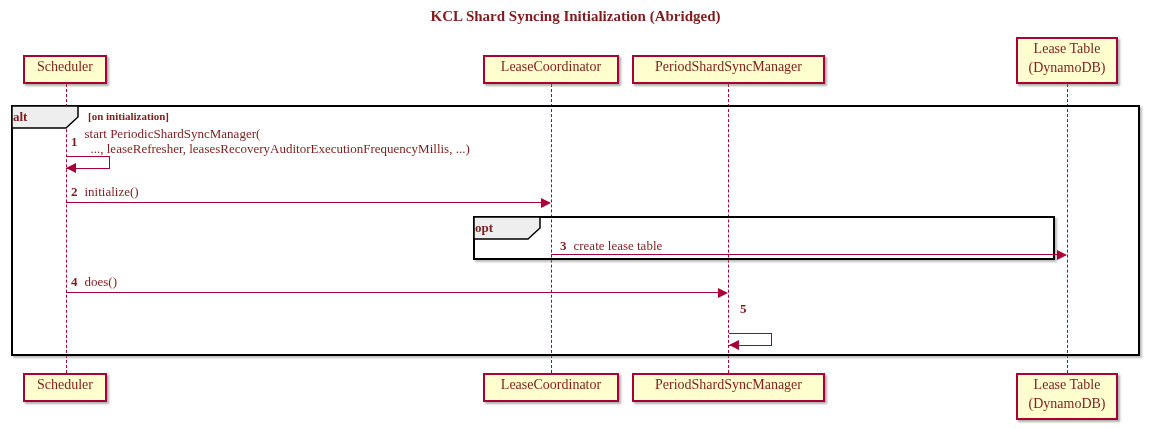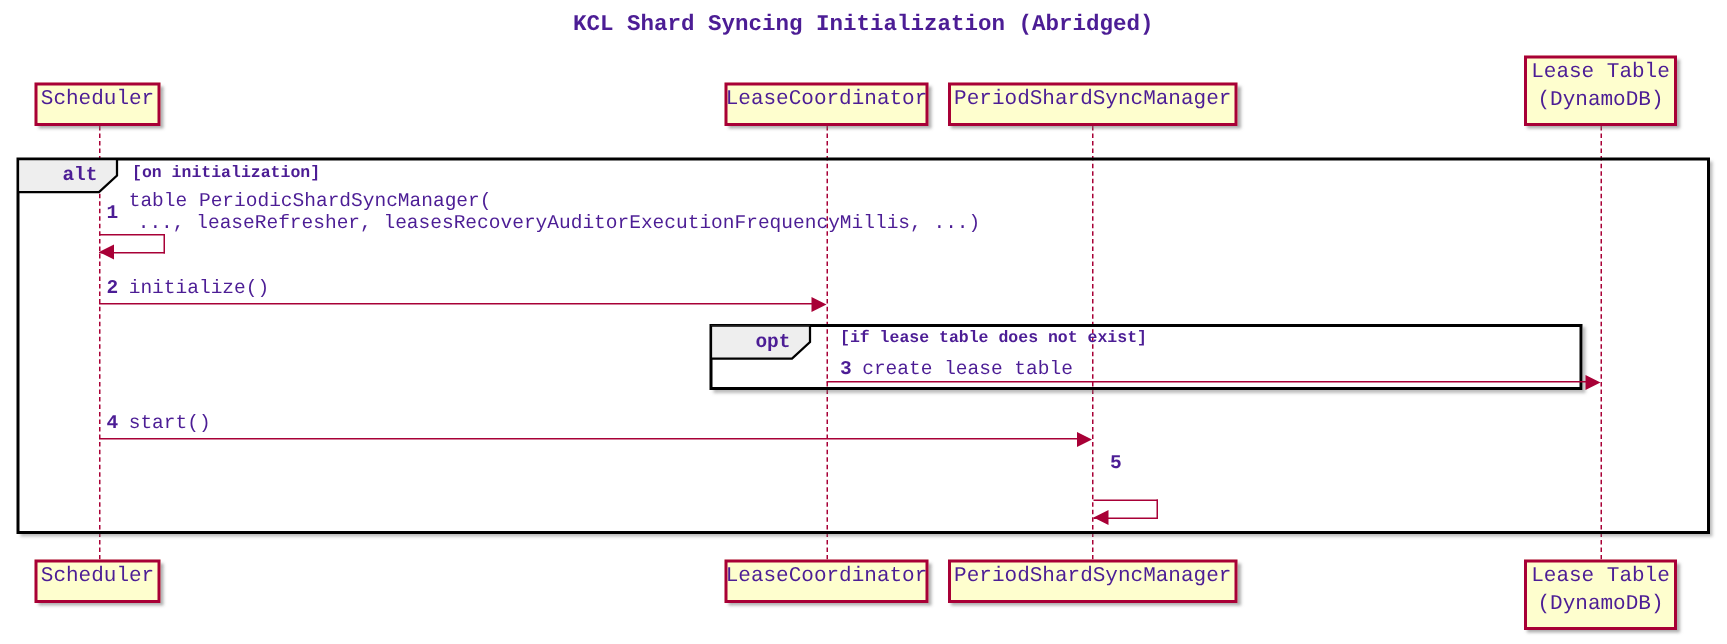--- a/index.html
+++ b/index.html
@@ -1,21 +1,21 @@
 <!DOCTYPE html>
 <html><head>
 <meta charset="utf-8">
 <style>
   html,body{margin:0;padding:0;background:#ffffff;}
   #diagram{
     position:relative;
     width:1151px;height:429px;
     background:#ffffff;
-    font-family:Liberation Mono, monospace;
-    color:#4c1d95;
+    font-family:Liberation Serif, serif;
+    color:#7f1d1d;
     overflow:hidden;
   }
   .title{
     position:absolute;left:0;top:8px;width:1151px;
     text-align:center;font-size:15px;font-weight:bold;
   }
   .participant{
     position:absolute;
     box-sizing:border-box;
     background:#FEFECE;
@@ -33,21 +33,21 @@
   .fragment{
     position:absolute;
     box-sizing:border-box;
     border:2px solid #000000;
     background:transparent;
     box-shadow:2px 2px 2px rgba(120,120,120,0.5);
   }
   .pentagon{position:absolute;left:-1px;top:-1px;}
   .operator-label{
     position:absolute;left:0;top:2px;width:52px;
-    text-align:right;font-size:13px;font-weight:bold;
+    text-align:left;font-size:13px;font-weight:bold;
   }
   .guard{
     position:absolute;top:3px;
     font-size:11px;font-weight:bold;white-space:nowrap;
   }
   .msg-label{
     position:absolute;
     display:flex;align-items:center;gap:7px;
     font-size:13px;line-height:15px;white-space:nowrap;
   }
@@ -106,27 +106,26 @@
     </svg>
     <span class="operator-label">alt</span>
     <span class="guard" style="left:75px;">[on initialization]</span>
   </div>
 
   <div class="fragment" style="left:473px;top:216px;width:582px;height:44px;">
     <svg class="pentagon" width="68" height="24" viewBox="0 0 68 24">
       <polygon points="0,0 66,0 66,11 54,22 0,22" fill="#EEEEEE" stroke="#000000" stroke-width="1.5"></polygon>
     </svg>
     <span class="operator-label">opt</span>
-    <span class="guard" style="left:85px;top:2px;">[if lease table does not exist]</span>
   </div>
 
   <div class="msg-label" style="left:71px;top:126px;">
     <span class="msg-num">1</span>
     <span class="msg-lines">
-      <span>table PeriodicShardSyncManager(</span>
+      <span>start PeriodicShardSyncManager(</span>
       <span class="indent">..., leaseRefresher, leasesRecoveryAuditorExecutionFrequencyMillis, ...)</span>
     </span>
   </div>
   <div class="self-loop" style="left:66px;top:156px;width:44px;height:13px;"></div>
   <div class="ah-left" style="left:66px;top:163px;"></div>
 
   <div class="msg-label" style="left:71px;top:184px;">
     <span class="msg-num">2</span>
     <span class="msg-lines">
       <span>initialize()</span>
@@ -140,21 +139,21 @@
     <span class="msg-lines">
       <span>create lease table</span>
     </span>
   </div>
   <div class="arrow-line" style="left:551px;top:254px;width:507px;"></div>
   <div class="ah-right" style="left:1057px;top:250px;"></div>
 
   <div class="msg-label" style="left:71px;top:274px;">
     <span class="msg-num">4</span>
     <span class="msg-lines">
-      <span>start()</span>
+      <span>does()</span>
     </span>
   </div>
   <div class="arrow-line" style="left:66px;top:292px;width:653px;"></div>
   <div class="ah-right" style="left:718px;top:288px;"></div>
 
   <div class="msg-label" style="left:740px;top:301px;">
     <span class="msg-num">5</span>
     <span class="msg-lines">
     </span>
   </div>

